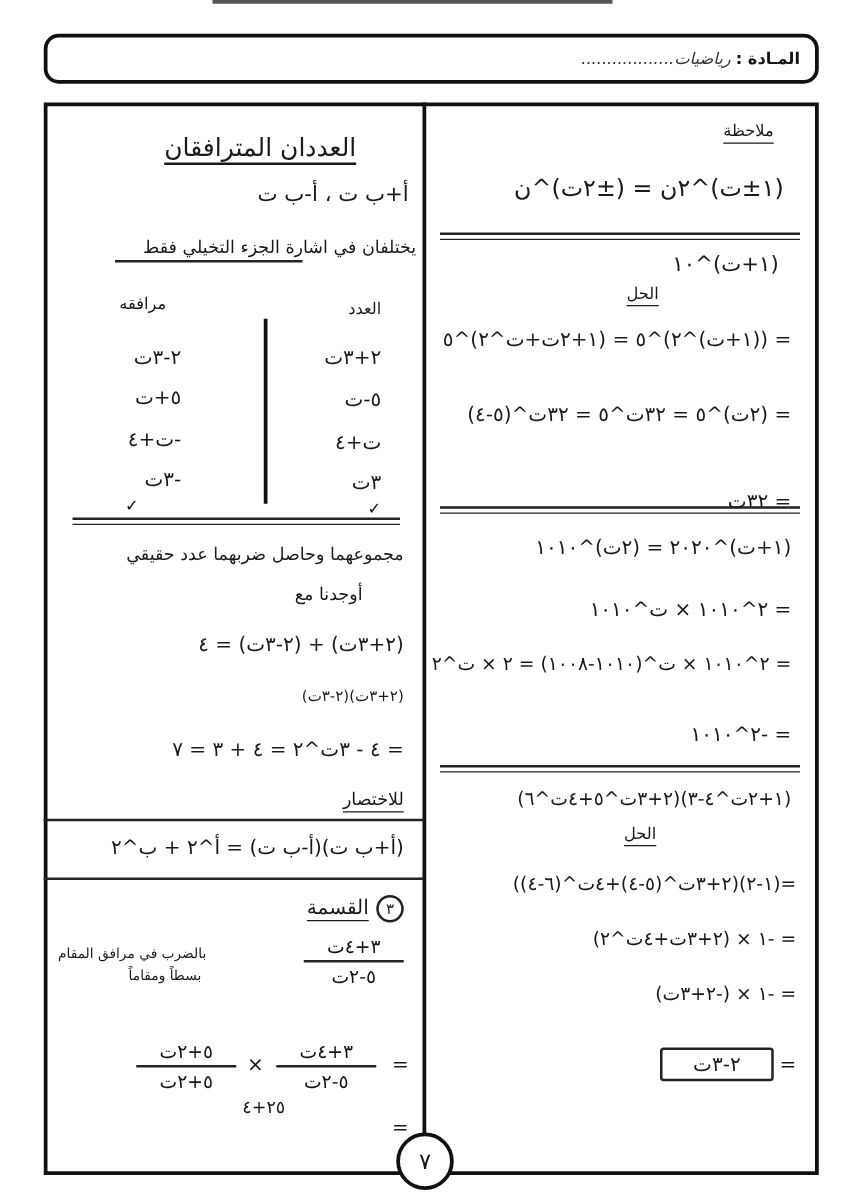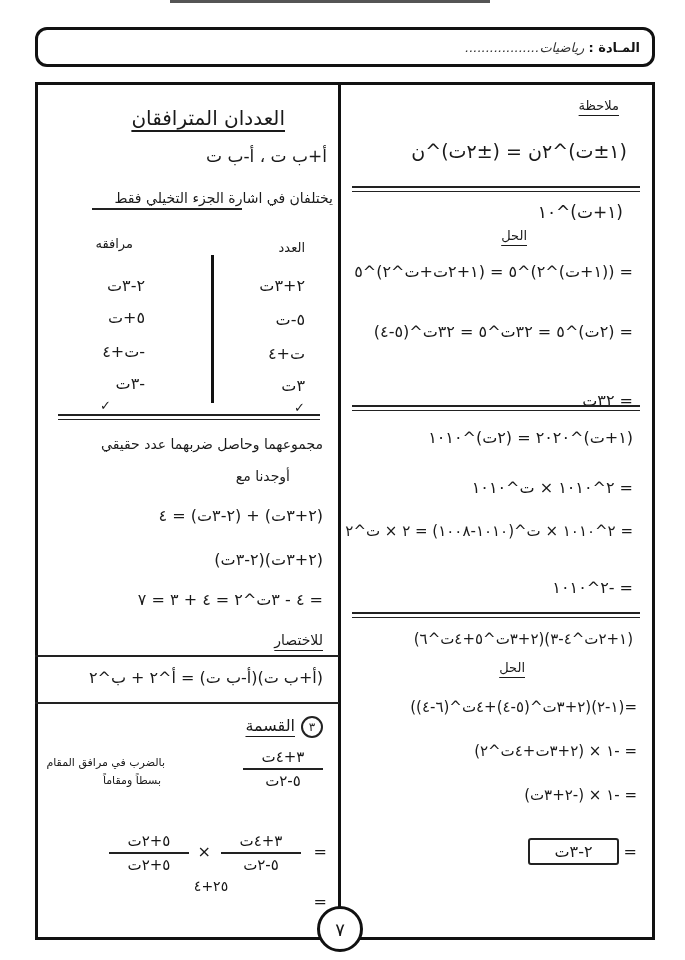--- a/index.html
+++ b/index.html
@@ -90,21 +90,21 @@
 <div class="txt" style="right:540px;top:342px;font-size:16px;">-ت+٤</div>
 <div class="txt" style="right:380px;top:376px;font-size:16px;">٣ت</div>
 <div class="txt" style="right:540px;top:374px;font-size:16px;">-٣ت</div>
 <div class="txt sm" style="right:380px;top:400px;">✓</div>
 <div class="txt sm" style="right:574px;top:398px;">✓</div>
 <div class="hline dbl" style="left:58px;top:414px;width:262px;"></div>
 
 <div class="txt sm" style="right:362px;top:436px;font-size:14px;">مجموعهما وحاصل ضربهما عدد حقيقي</div>
 <div class="txt sm" style="right:395px;top:468px;font-size:14px;">أوجدنا مع</div>
 <div class="txt" style="right:362px;top:506px;font-size:16px;">(٢+٣ت) + (٢-٣ت) = ٤</div>
-<div class="txt" style="right:362px;top:550px;font-size:16px;">(٢+٣ت)(٢-٣ت)</div>
+<div class="txt" style="right:362px;top:550px;font-size:12px;">(٢+٣ت)(٢-٣ت)</div>
 <div class="txt" style="right:362px;top:590px;font-size:16px;">= ٤ - ٣ت^٢ = ٤ + ٣ = ٧</div>
 <div class="txt sm ul" style="right:362px;top:632px;font-size:14px;">للاختصار</div>
 
 <div class="sec-line" style="top:655px;"></div>
 <div class="txt" style="right:362px;top:668px;font-size:16px;">(أ+ب ت)(أ-ب ت) = أ^٢ + ب^٢</div>
 <div class="sec-line" style="top:702px;"></div>
 
 <div class="txt" style="right:362px;top:716px;font-size:16px;">
   <span style="display:inline-block;border:2px solid #222;border-radius:50%;width:18px;height:18px;text-align:center;line-height:18px;font-size:12px;margin-left:6px;">٣</span><span class="ul">القسمة</span>
 </div>

